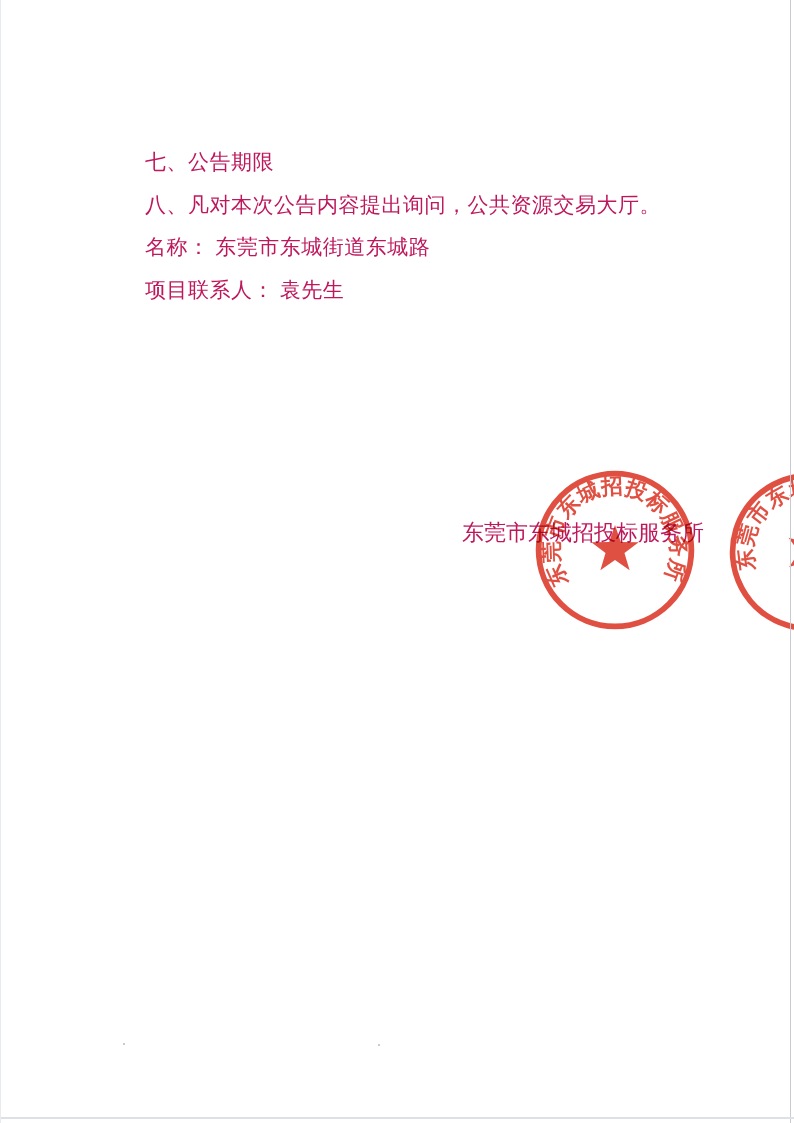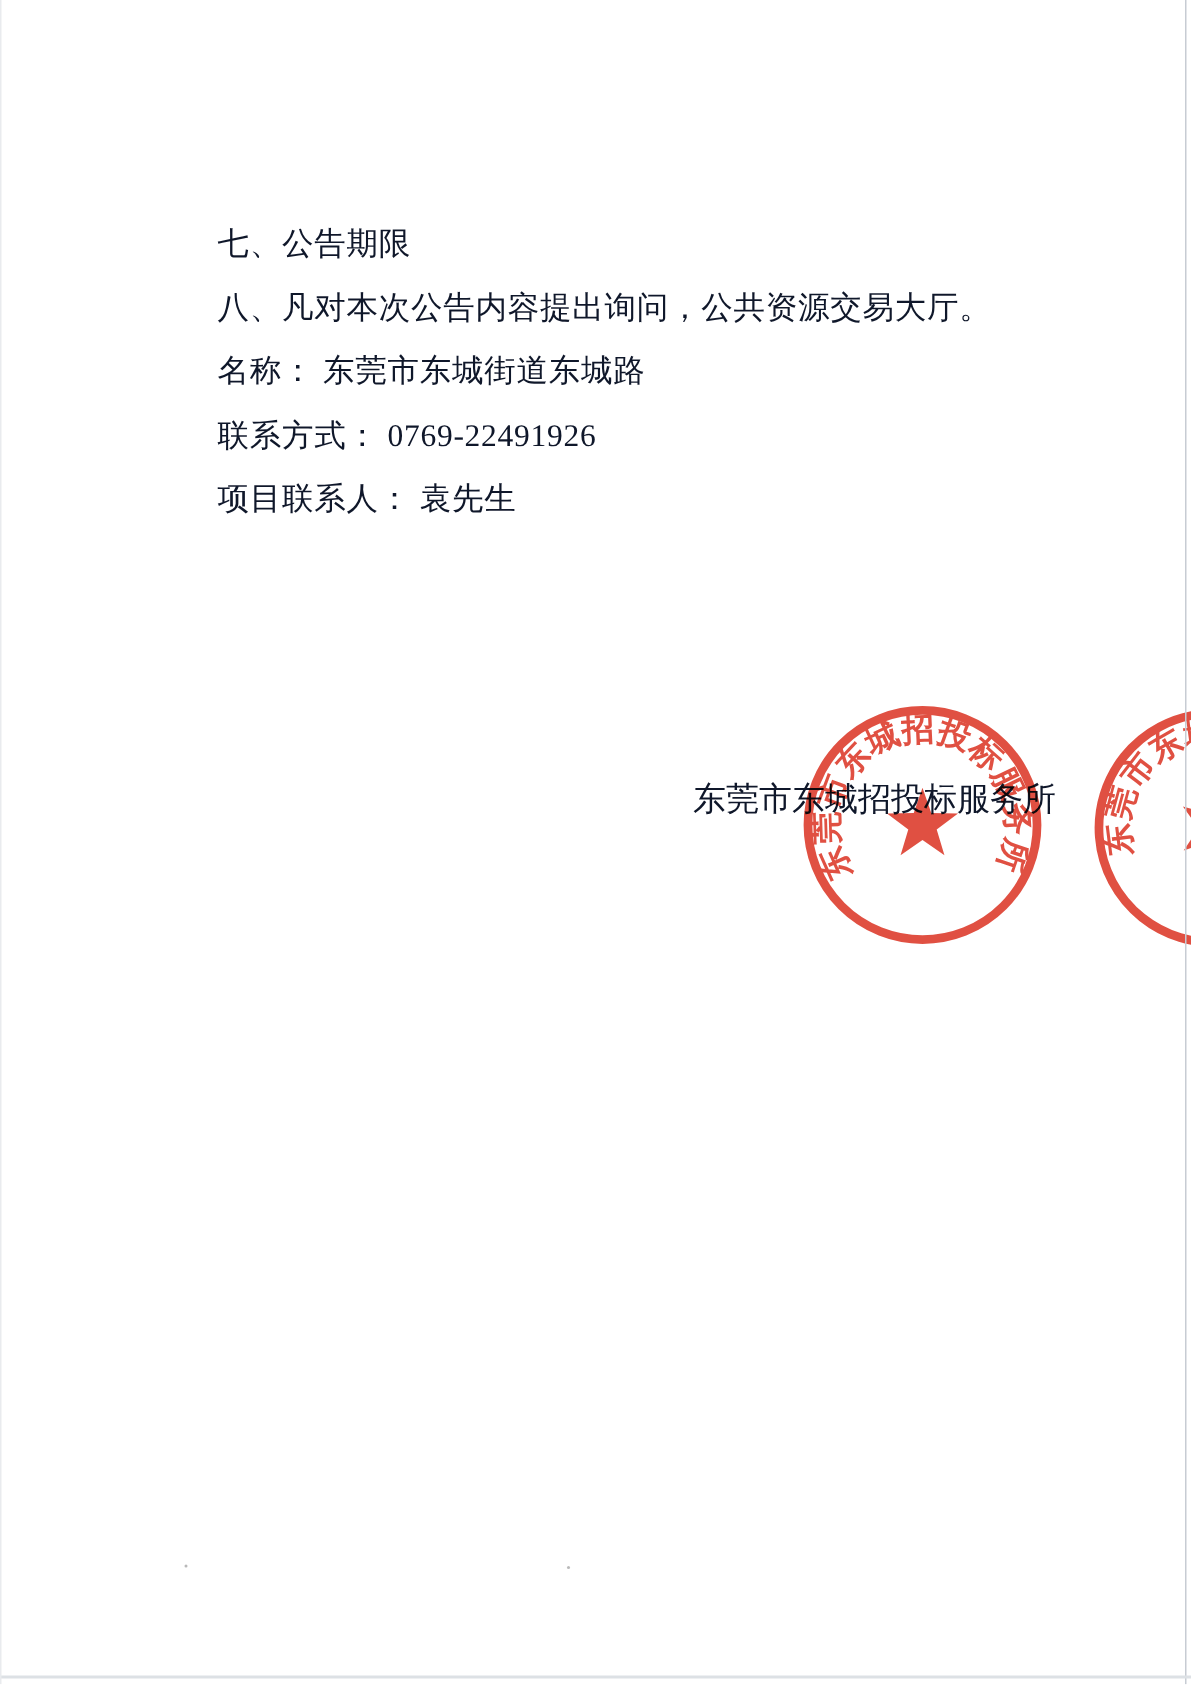--- a/index.html
+++ b/index.html
@@ -67,27 +67,26 @@
   .edge-right  { position: absolute; right: 3px; top: 0; width: 1px; height: 100%; background: #c7ccd3; }
   .edge-bottom { position: absolute; left: 0; bottom: 4px; width: 100%; height: 2px; background: #dde1e5; }
   .edge-left   { position: absolute; left: 0; top: 0; width: 1px; height: 100%; background: #e9ebee; }
   .speck { position: absolute; width: 2px; height: 2px; background: #8a8a8a; opacity: 0.6; border-radius: 50%; }
   .speck-1 { left: 123px; top: 1043px; }
   .speck-2 { left: 378px; top: 1044px; }
 </style>
 </head>
 <body>
 
-<div class="page" style="color: #0f172a; background: rgb(255, 255, 255);">
+<div class="page" style="color: #be185d; background: rgb(255, 255, 255);">
 
   <div class="body-text">
     <div class="line indent">七、公告期限</div>
     <div class="line indent">八、凡对本次公告内容提出询问，公共资源交易大厅。</div>
     <div class="line indent">名称： 东莞市东城街道东城路</div>
-    <div class="line indent">联系方式： 0769-22491926</div>
     <div class="line indent">项目联系人： 袁先生</div>
   </div>
 
   <div class="signature-org">东莞市东城招投标服务所</div>
 
   <div class="stamp stamp-main">
     <svg viewBox="0 0 200 200" xmlns="http://www.w3.org/2000/svg">
       <defs>
         <path id="sealArc1" d="M 44.3,139.0 A 68 68 0 1 1 155.7,139.0" fill="none"></path>
       </defs>

